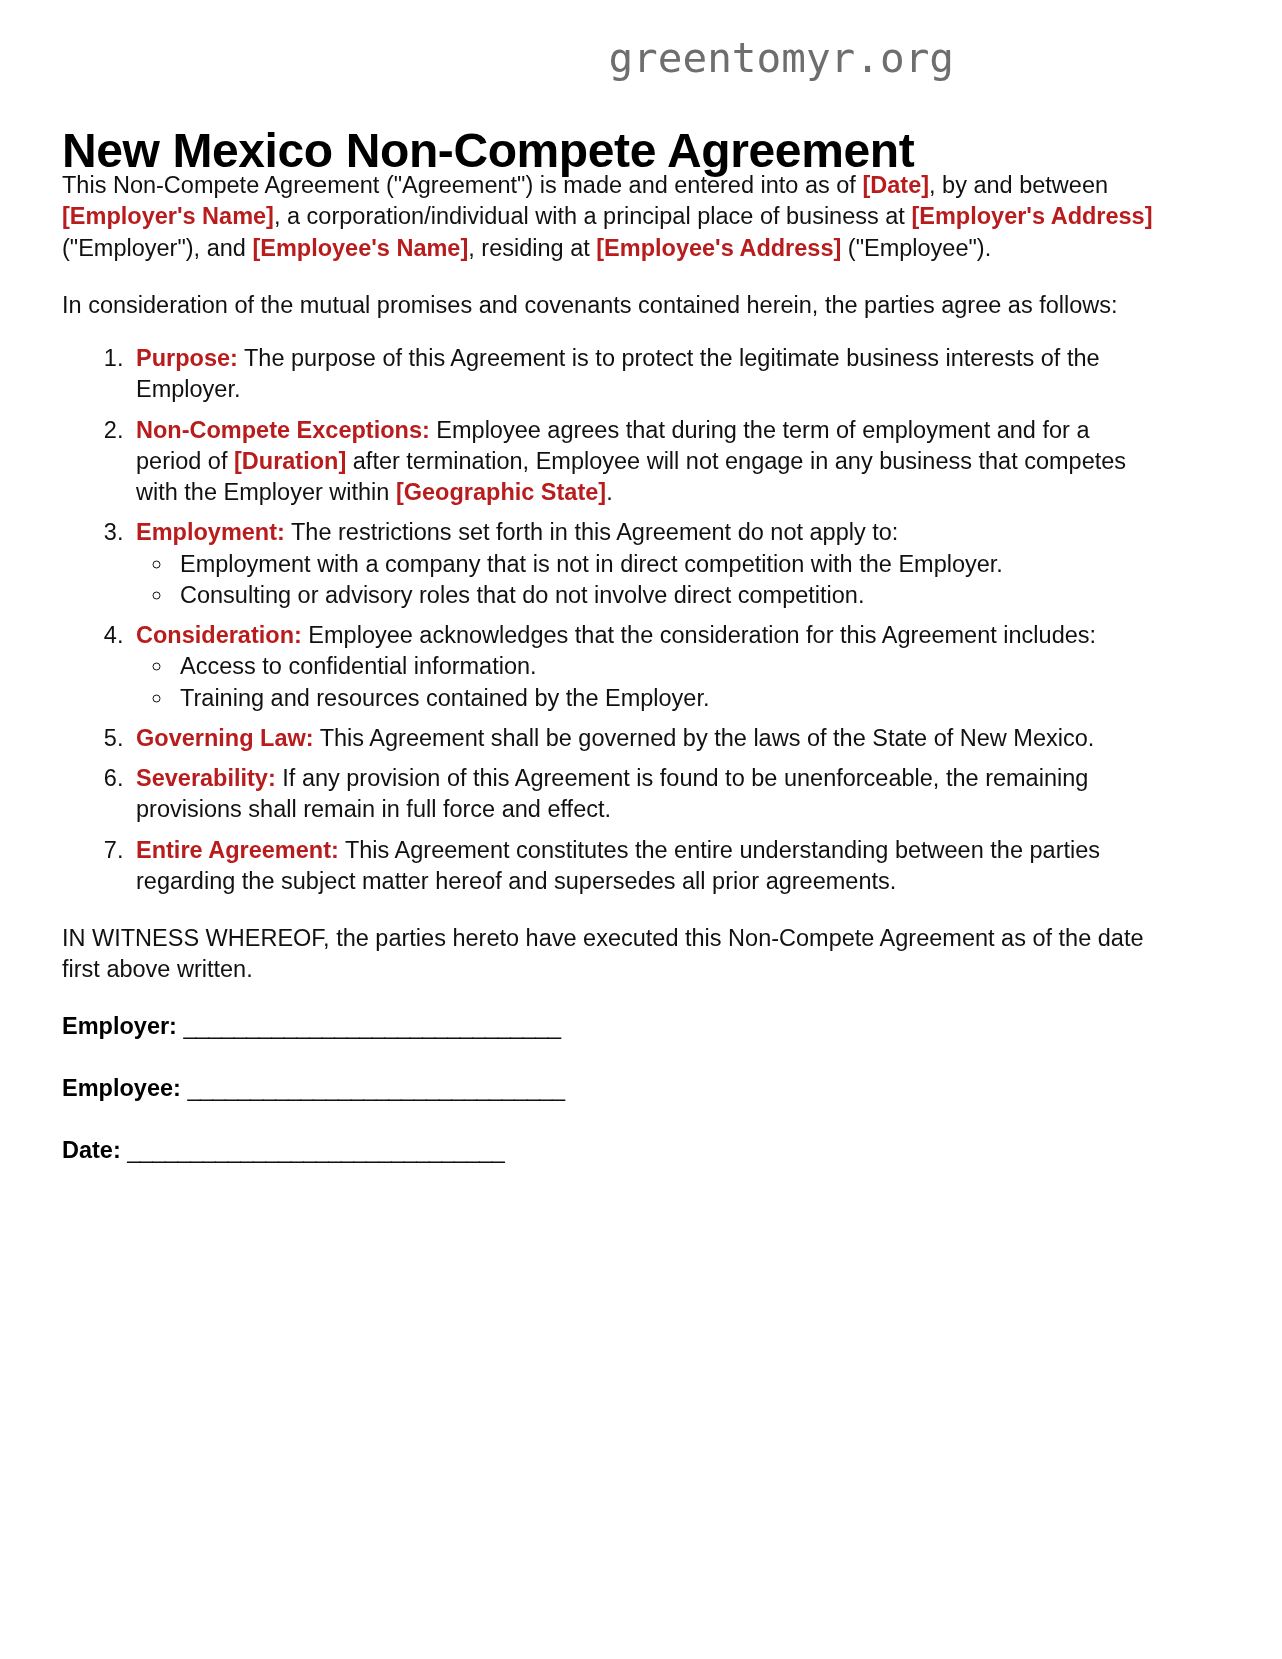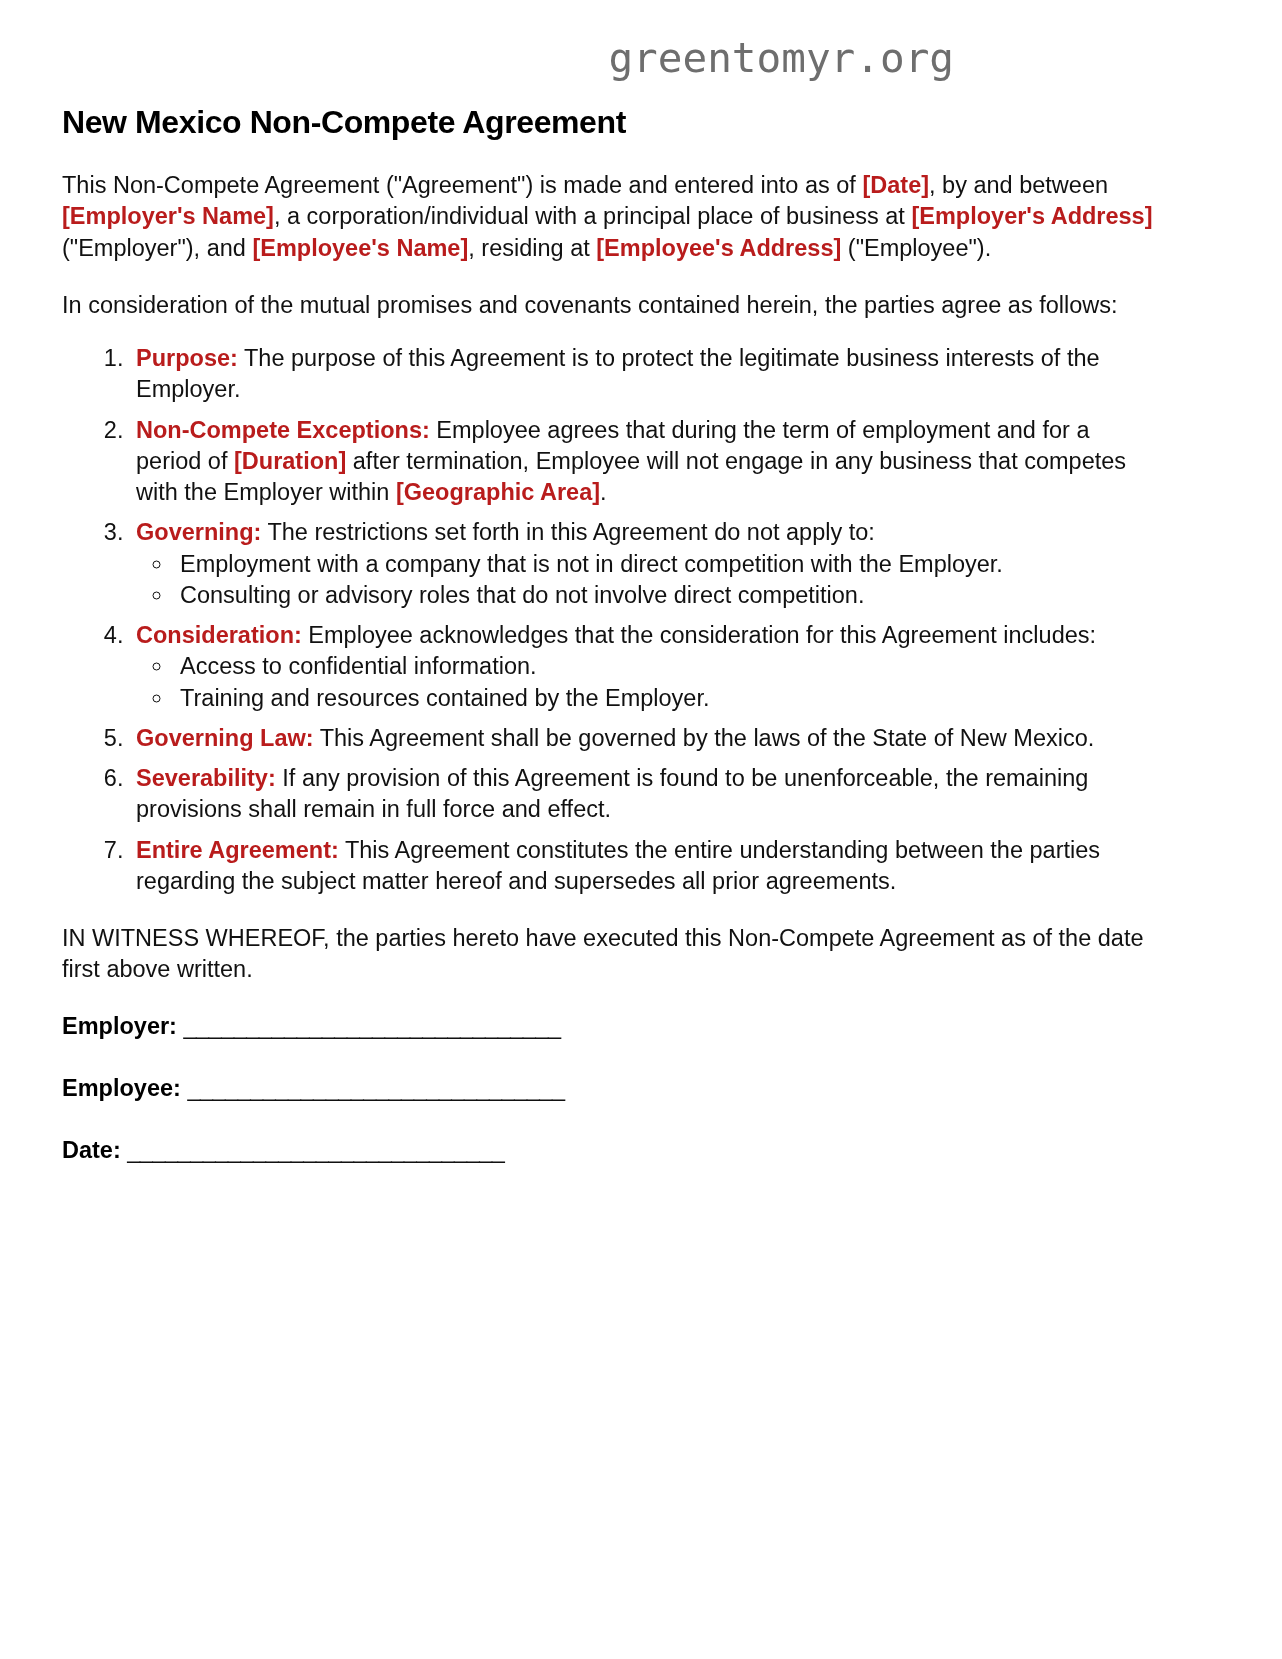--- a/index.html
+++ b/index.html
@@ -34,24 +34,24 @@
     font-size: 41px;
     letter-spacing: 0px;
     color: #6e6e6e;
     white-space: nowrap;
     line-height: 1;
   }
 
   
   .doc-title {
     position: absolute;
-    top: 83px;
+    top: 91px;
     left: 62px;
     width: 1160px;
-    font-size: 32px;
+    font-size: 48px;
     font-weight: bold;
     line-height: 1.15;
     letter-spacing: -0.4px;
     color: #000000;
     white-space: nowrap;
   }
 
   
   .body-wrap {
     position: absolute;
@@ -134,22 +134,22 @@
   <h1 class="doc-title">New Mexico Non-Compete Agreement</h1>
 
   <div class="body-wrap">
 
     <p class="para"><span>This Non-Compete Agreement ("Agreement") is made and entered into as of </span><b>[Date]</b><span>, by and between </span><b>[Employer's Name]</b><span>, a corporation/individual with a principal place of business at </span><b>[Employer's Address]</b><span> ("Employer"), and </span><b>[Employee's Name]</b><span>, residing at </span><b>[Employee's Address]</b><span> ("Employee").</span></p>
 
     <p class="para tight">In consideration of the mutual promises and covenants contained herein, the parties agree as follows:</p>
 
     <ol class="terms" id="terms-list">
         <li><b>Purpose:</b><span> The purpose of this Agreement is to protect the legitimate business interests of the Employer.</span></li>
-        <li><b>Non-Compete Exceptions:</b><span> Employee agrees that during the term of employment and for a period of </span><b>[Duration]</b><span> after termination, Employee will not engage in any business that competes with the Employer within </span><b>[Geographic Area]</b><span>.</span></li>
-        <li><b>Governing:</b><span> The restrictions set forth in this Agreement do not apply to:</span><ul class="subs">
+        <li><b>Non-Compete Exceptions:</b><span> Employee agrees that during the term of employment and for a period of </span><b>[Duration]</b><span> after termination, Employee will not engage in any business that competes with the Employer within </span><b>[Geographic State]</b><span>.</span></li>
+        <li><b>Employment:</b><span> The restrictions set forth in this Agreement do not apply to:</span><ul class="subs">
             <li>Employment with a company that is not in direct competition with the Employer.</li>
             <li>Consulting or advisory roles that do not involve direct competition.</li>
           </ul></li>
         <li><b>Consideration:</b><span> Employee acknowledges that the consideration for this Agreement includes:</span><ul class="subs">
             <li>Access to confidential information.</li>
             <li>Training and resources contained by the Employer.</li>
           </ul></li>
         <li><b>Governing Law:</b><span> This Agreement shall be governed by the laws of the State of New Mexico.</span></li>
         <li><b>Severability:</b><span> If any provision of this Agreement is found to be unenforceable, the remaining provisions shall remain in full force and effect.</span></li>
         <li><b>Entire Agreement:</b><span> This Agreement constitutes the entire understanding between the parties regarding the subject matter hereof and supersedes all prior agreements.</span></li>

